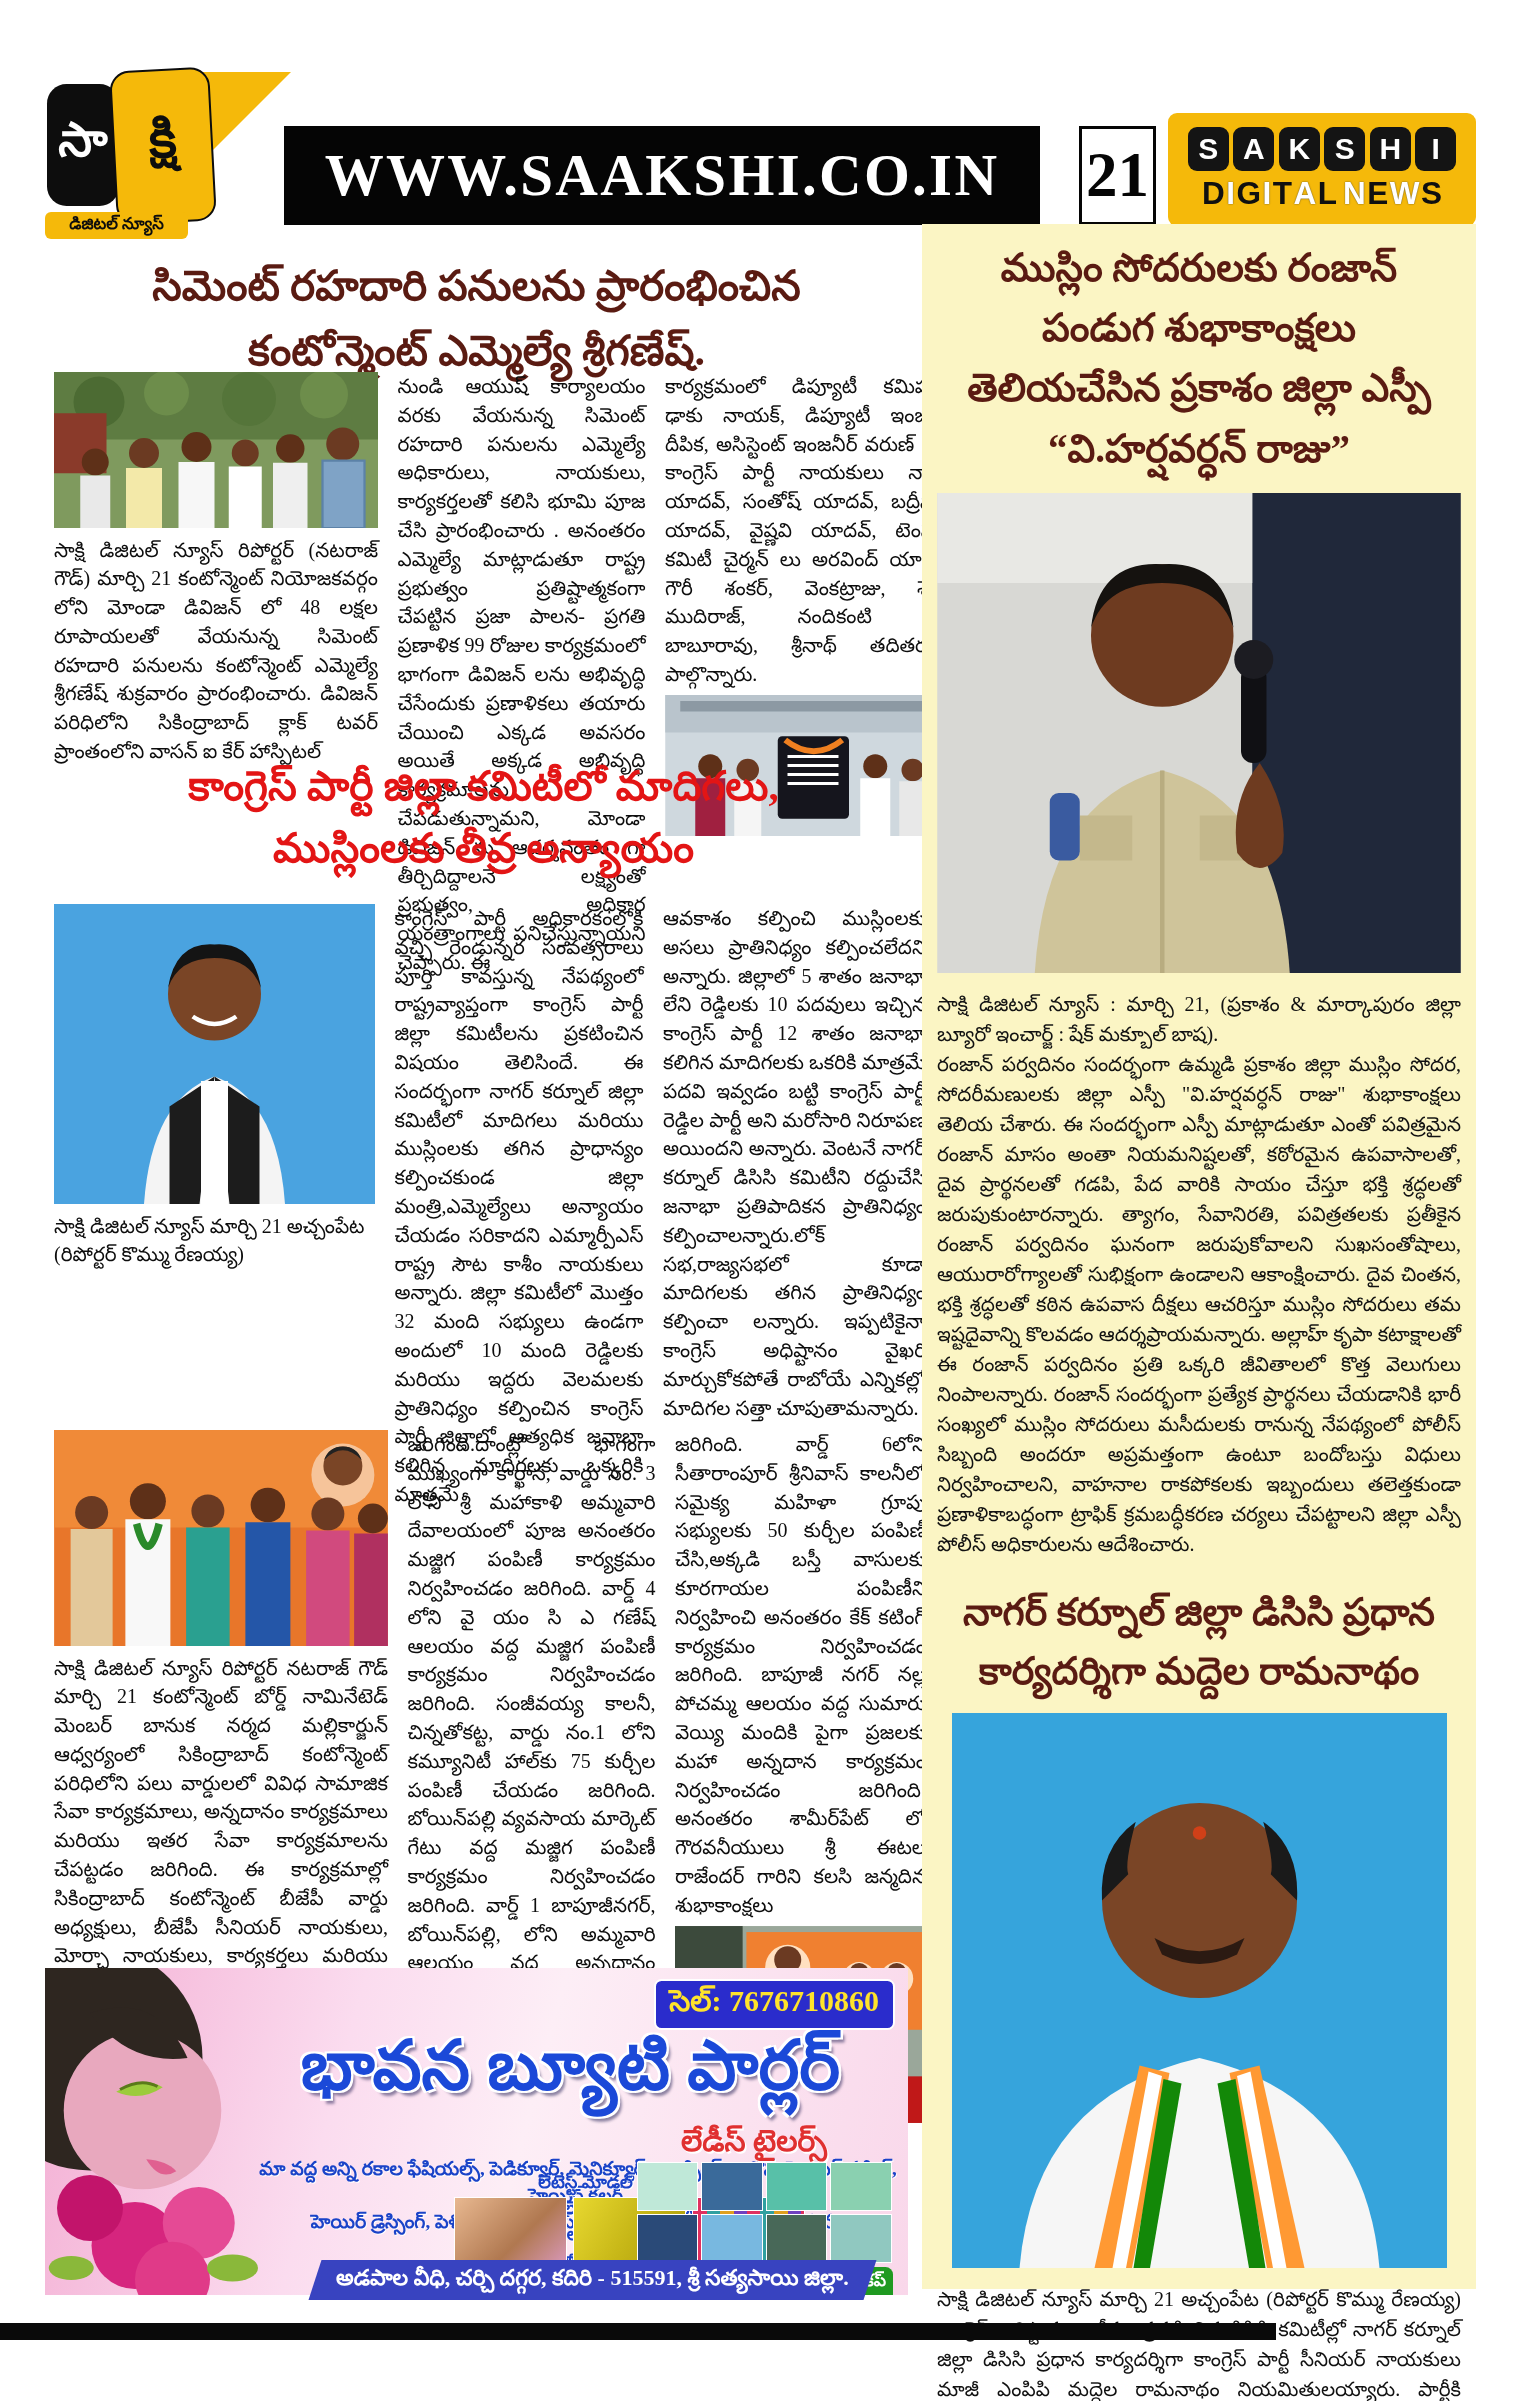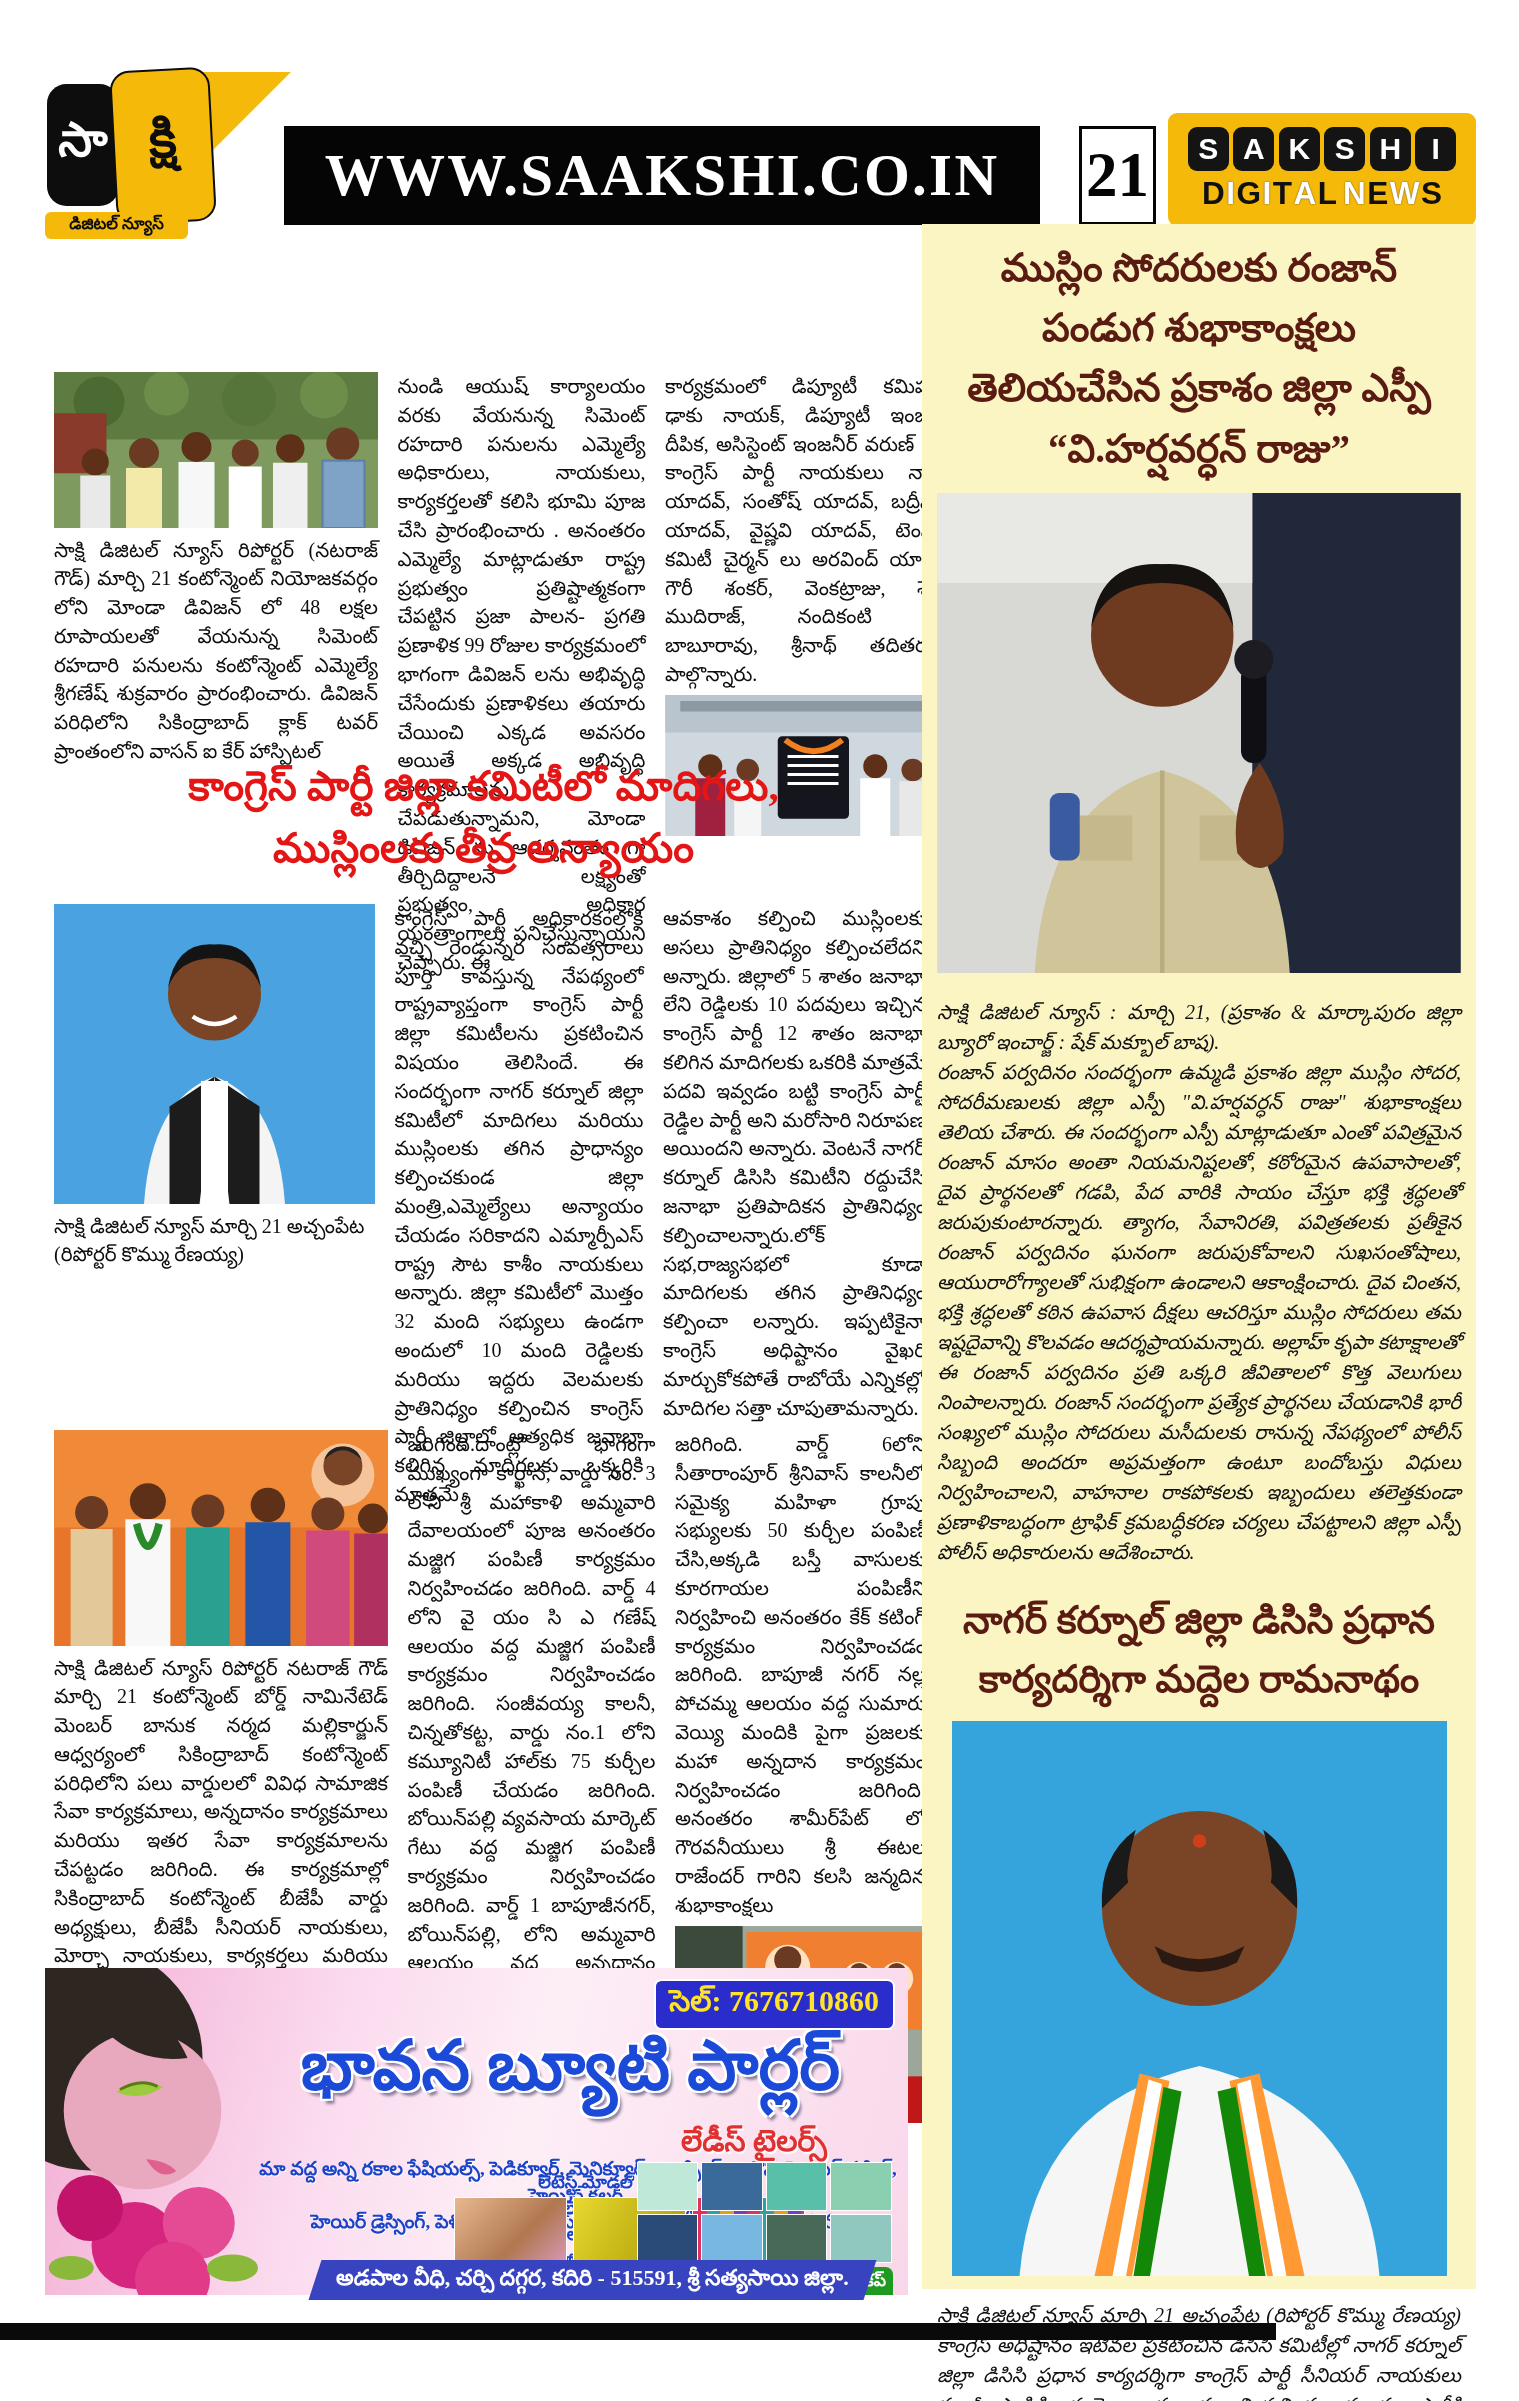--- a/index.html
+++ b/index.html
@@ -44,21 +44,21 @@
   .art2-head{position:absolute;left:52px;top:756px;width:863px;font-size:41px;}
   .art2-sub{position:absolute;left:45px;top:862px;width:863px;}
   .art2-row{position:absolute;left:54px;top:904px;width:856px;}
   .art3-head{position:absolute;left:45px;top:1312px;width:863px;font-size:41px;}
   .art3-row{position:absolute;left:54px;top:1430px;width:856px;}
 
   
   .rightcol{position:absolute;left:922px;top:224px;width:554px;height:2065px;background:#fbf5c4;box-sizing:border-box;padding:10.5px 15px;}
   .r-head1{font-size:39px;margin-top:3px;}
   .r-head2{font-size:38px;margin-top:24px;}
-  .r-body{font-size:20px;line-height:1.5;text-align:justify;margin-top:24px;font-style:italic;}
+  .r-body{font-size:20px;line-height:1.5;text-align:justify;margin-top:16px;}
 
   
   .ad{position:absolute;left:45px;top:1968px;width:863px;height:327px;overflow:hidden;
       background:linear-gradient(105deg,#f3aed3 0%,#fbdcef 34%,#fdeef6 55%,#f9d7ea 100%);}
   .ad-phone{position:absolute;right:13.5px;top:10.5px;background:#2a2ccc;border:2.3px solid #ffffff;border-radius:7.5px;
       padding:3px 13.5px;color:#ffe32b;font-size:30px;font-weight:bold;}
   .ad-title{position:absolute;left:188px;top:59px;width:675px;text-align:center;color:#1b49d8;font-size:69px;font-weight:bold;
       text-shadow:-2.3px -2.3px 0 #fff,2.3px -2.3px 0 #fff,-2.3px 2.3px 0 #fff,2.3px 2.3px 0 #fff,3.8px 4.5px 3px rgba(0,0,60,.45);}
   .ad-services{position:absolute;left:203px;top:144px;width:660px;text-align:center;color:#1a43c8;font-size:19px;font-weight:bold;line-height:1.4;
       text-shadow:0.8px 0.8px 0 #fff;margin-top:44px;}
@@ -102,20 +102,22 @@
           <span>A</span>
           <span>K</span>
           <span>S</span>
           <span>H</span>
           <span>I</span>
         </div>
       <div class="brand-sub"><span>D</span><span>I</span><span>G</span><span>I</span><span>T</span><span>A</span><span>L</span>&nbsp;<span>N</span><span>E</span><span>W</span><span>S</span></div>
     </div>
   </div>
 
+  <div class="art1-head headline-maroon" data-pre="">సిమెంట్ రహదారి పనులను ప్రారంభించిన
+కంటోన్మెంట్ ఎమ్మెల్యే శ్రీగణేష్.</div>
 
   <div class="art1-row row">
     <div style="width:324px;flex:none;">
       <svg width="324" height="156" viewBox="0 0 432 208" style="margin-bottom:7.5px;">
         <rect width="432" height="208" fill="#7f9a5e"></rect>
         <rect x="0" y="0" width="432" height="90" fill="#5e7c42"></rect>
         <circle cx="60" cy="40" r="34" fill="#4c6b33"></circle>
           <circle cx="150" cy="28" r="30" fill="#6d8d4b"></circle>
         <circle cx="260" cy="36" r="36" fill="#55753a"></circle>
           <circle cx="360" cy="30" r="32" fill="#6d8d4b"></circle>

